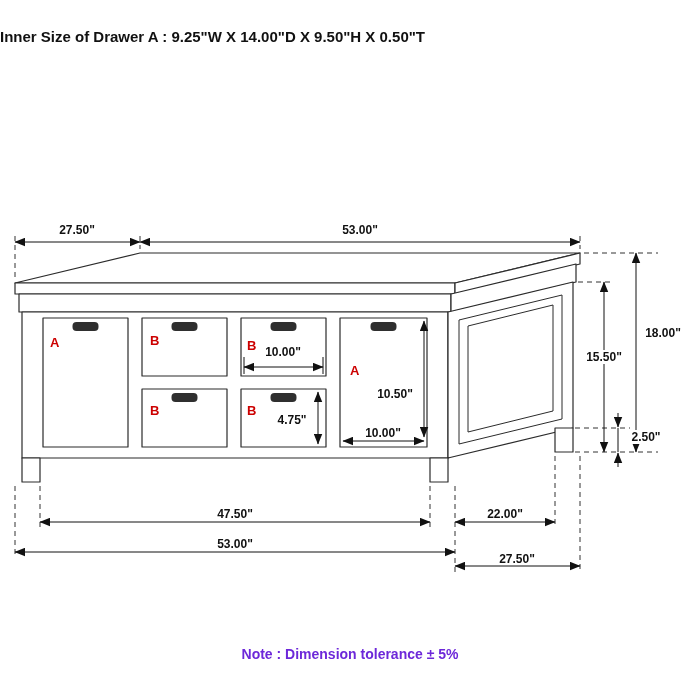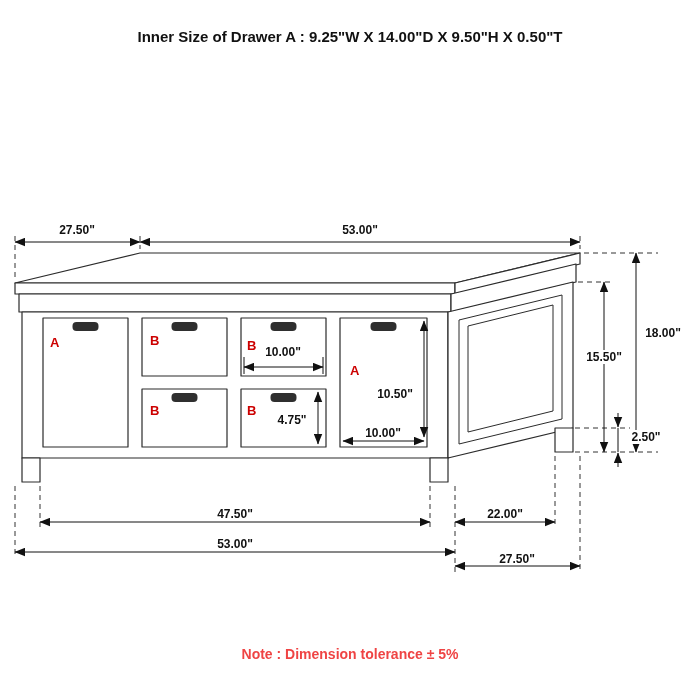--- a/index.html
+++ b/index.html
@@ -1,26 +1,26 @@
 <!DOCTYPE html>
 <html><head>
 <meta charset="utf-8">
 <style>
   html,body { margin:0; padding:0; background:#ffffff; }
   .page {
     position:relative; width:700px; height:700px; background:#ffffff;
     font-family:"Liberation Sans", sans-serif; overflow:hidden;
   }
   .hdr {
-    position:absolute; top:26px; left:0; width:700px; text-align:center;
+    position:absolute; top:26px; left:0; width:700px; text-align:left;
     font-size:15px; font-weight:bold; color:#111; line-height:22px;
   }
   .note {
     position:absolute; top:646px; left:0; width:700px; text-align:center;
-    font-size:14px; font-weight:bold; color:#ef4444;
+    font-size:14px; font-weight:bold; color:#6d28d9;
   }
   svg.diagram { position:absolute; top:0; left:0; }
   .edge  { fill:#ffffff; stroke:#2b2b2b; stroke-width:1.2; stroke-linejoin:round; }
   .open  { fill:none;    stroke:#2b2b2b; stroke-width:1;   stroke-linejoin:round; }
   .pull  { fill:#2f2f2f; stroke:none; }
   .ext   { stroke:#333;  stroke-width:1; stroke-dasharray:5 4; fill:none; }
   .dim   { stroke:#111;  stroke-width:1; fill:none; }
   .bg    { fill:#ffffff; }
   .dimtxt{ font-size:12px; font-weight:bold; fill:#111; text-anchor:middle;
            font-family:"Liberation Sans", sans-serif; }

